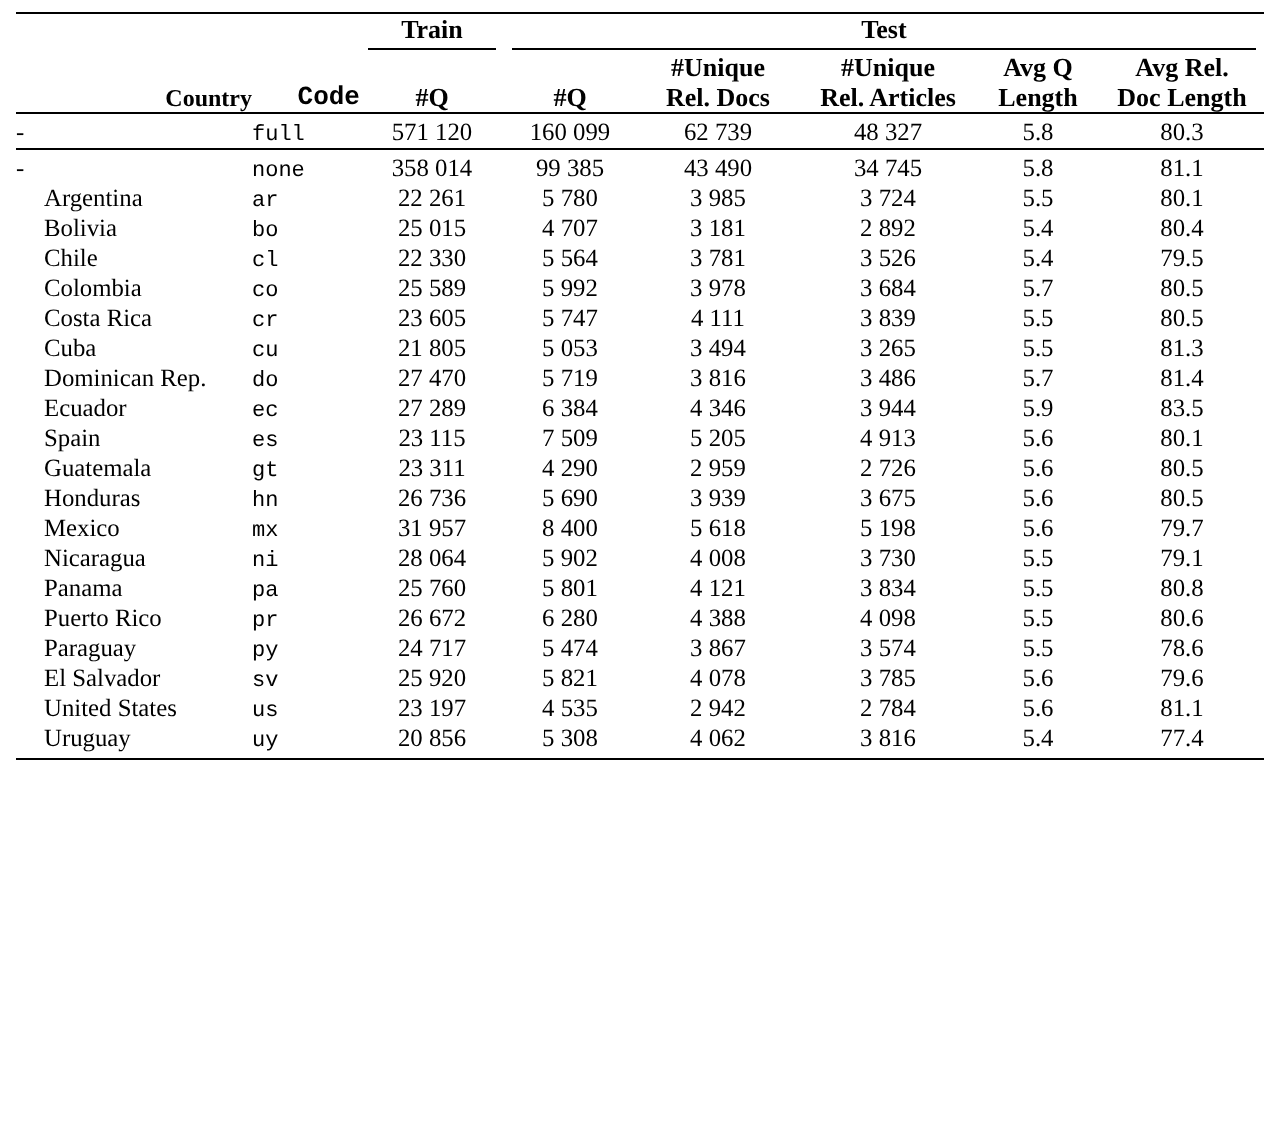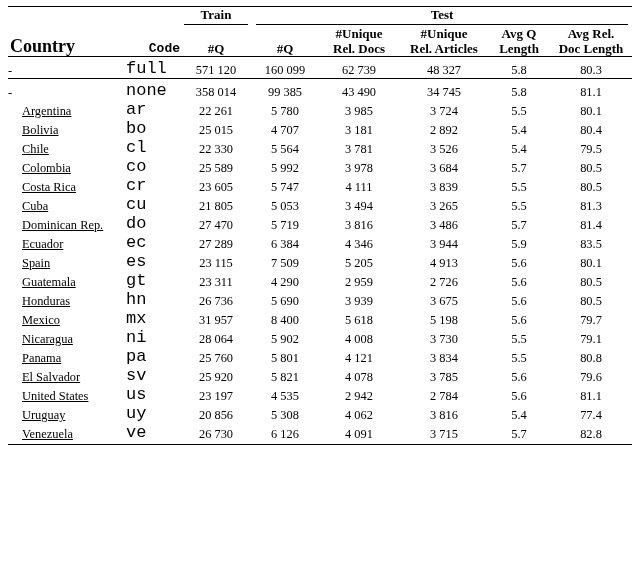--- a/index.html
+++ b/index.html
@@ -43,37 +43,37 @@
     margin: 0 4px 2px 4px;
   }
   .colhead {
     font-weight: bold;
     font-size: 13px;
     text-align: center;
     line-height: 1.12;
     padding: 3px 4px 5px 4px;
   }
   .colhead.left {
-    text-align: left;
-    font-size: 18px;
+    text-align: right;
+    font-size: 12px;
     padding-left: 2px;
   }
   .colhead.code {
     text-align: right;
     font-size: 13px;
   }
   td.country {
     text-align: left;
     padding: 1.5px 2px;
     white-space: nowrap;
   }
-  td.country.indent { padding-left: 14px; text-decoration: underline; }
+  td.country.indent { padding-left: 14px; }
   td.code {
     font-family: "Liberation Mono", monospace;
-    font-size: 17px;
+    font-size: 11px;
     text-align: left;
     padding: 1.5px 2px;
   }
   td.num {
     text-align: center;
     padding: 1.5px 4px;
     white-space: nowrap;
   }
   .head-spacer td { height: 2px; }
 </style>
@@ -291,20 +291,40 @@
           <td class="country indent">Panama</td>
           <td class="code">pa</td>
           <td class="num">25 760</td>
           <td class="num">5 801</td>
           <td class="num">4 121</td>
           <td class="num">3 834</td>
           <td class="num">5.5</td>
           <td class="num">80.8</td>
         </tr>
         <tr>
+          <td class="country indent">Puerto Rico</td>
+          <td class="code">pr</td>
+          <td class="num">26 672</td>
+          <td class="num">6 280</td>
+          <td class="num">4 388</td>
+          <td class="num">4 098</td>
+          <td class="num">5.5</td>
+          <td class="num">80.6</td>
+        </tr>
+        <tr>
+          <td class="country indent">Paraguay</td>
+          <td class="code">py</td>
+          <td class="num">24 717</td>
+          <td class="num">5 474</td>
+          <td class="num">3 867</td>
+          <td class="num">3 574</td>
+          <td class="num">5.5</td>
+          <td class="num">78.6</td>
+        </tr>
+        <tr>
           <td class="country indent">El Salvador</td>
           <td class="code">sv</td>
           <td class="num">25 920</td>
           <td class="num">5 821</td>
           <td class="num">4 078</td>
           <td class="num">3 785</td>
           <td class="num">5.6</td>
           <td class="num">79.6</td>
         </tr>
         <tr>
@@ -320,30 +340,20 @@
         <tr>
           <td class="country indent">Uruguay</td>
           <td class="code">uy</td>
           <td class="num">20 856</td>
           <td class="num">5 308</td>
           <td class="num">4 062</td>
           <td class="num">3 816</td>
           <td class="num">5.4</td>
           <td class="num">77.4</td>
         </tr>
-        <tr>
-          <td class="country indent">Venezuela</td>
-          <td class="code">ve</td>
-          <td class="num">26 730</td>
-          <td class="num">6 126</td>
-          <td class="num">4 091</td>
-          <td class="num">3 715</td>
-          <td class="num">5.7</td>
-          <td class="num">82.8</td>
-        </tr>
       </tbody>
     <tbody>
       <tr class="bottomrule">
         <td colspan="8" style="height:2px"></td>
       </tr>
     </tbody>
   </table>
 </div>
 
 </body></html>

